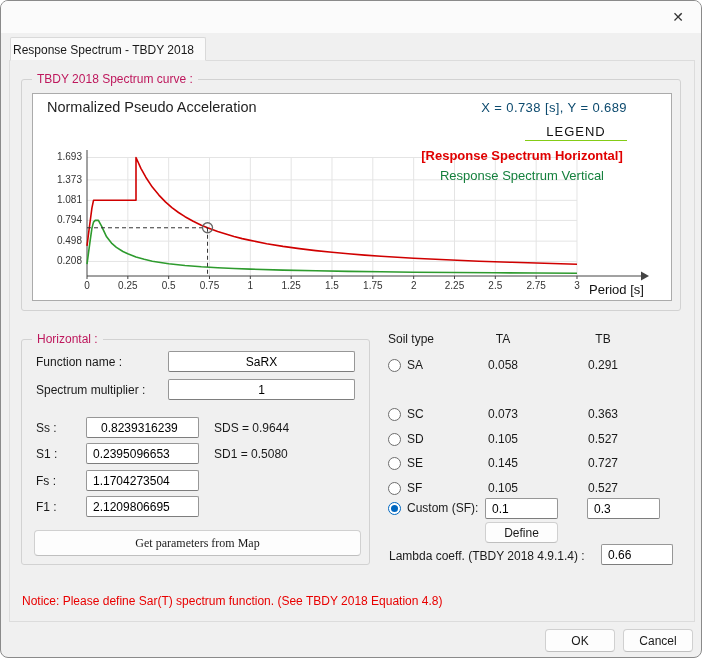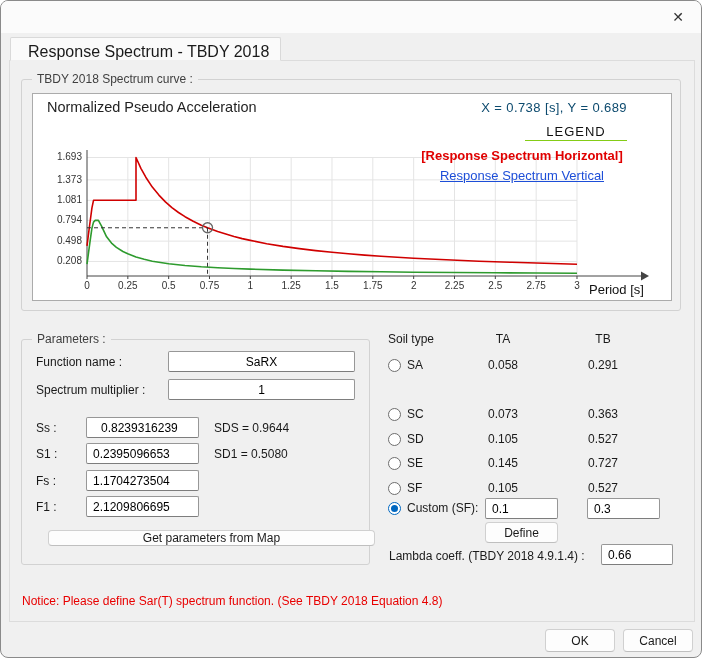--- a/index.html
+++ b/index.html
@@ -10,42 +10,42 @@
     position: relative; width: 702px; height: 658px;
     background: #f0f0f0; border: 1px solid #8a8a8a; border-radius: 8px;
     overflow: hidden; font-size: 12px; color: #1a1a1a;
   }
 
   .titlebar { position:absolute; left:0; top:0; right:0; height:32px; background:#fbfbfb; }
   .title { position:absolute; left:12px; top:9px; font-size:12px; color:#111; }
   .close-btn { position:absolute; right:0; top:0; width:46px; height:32px; border:none; background:transparent; font-size:14px; color:#333; cursor:pointer; }
 
   .tab {
-    position:absolute; left:9px; top:36px; height:24px; padding:5px 11px 0 17px;
+    position:absolute; left:9px; top:36px; height:24px; padding:5px 11px 0 2px;
     background:#fafafa; border:1px solid #d9d9d9; border-bottom:1px solid #f0f0f0;
-    font-size:16px; z-index:2; border-radius:2px 2px 0 0; cursor:pointer;
+    font-size:12px; z-index:2; border-radius:2px 2px 0 0; cursor:pointer;
   }
 
   .tabpage {
     position:absolute; left:8px; top:59px; width:686px; height:562px;
     border:1px solid #dcdcdc; background:#f0f0f0;
   }
 
   .groupbox { position:absolute; border:1px solid #d2d2d2; border-radius:3px; }
-  .gb-label { position:absolute; top:-8px; left:10px; background:#f0f0f0; padding:0 5px; font-size:12px; color:#404040; }
+  .gb-label { position:absolute; top:-8px; left:10px; background:#f0f0f0; padding:0 5px; font-size:12px; color:#be185d; }
 
   .spectrum-group { left:11px; top:18px; width:660px; height:232px; }
   .chartbox { position:absolute; left:10px; top:13px; width:640px; height:208px; background:#ffffff; border:1px solid #ababab; }
   #chart-svg { position:absolute; left:0; top:0; width:638px; height:206px; }
   .chart-title { position:absolute; left:14px; top:5px; font-size:14.5px; color:#1f1f1f; }
   .readout { position:absolute; top:6px; right:44px; font-size:13px; color:#0c4a6e; letter-spacing:0.4px; }
   .legend { position:absolute; top:30px; right:44px; width:210px; }
   .legend-title { display:block; margin-left:auto; width:102px; text-align:center; border-bottom:1px solid #84cc16; font-size:13px; letter-spacing:1px; color:#111; padding-bottom:1px; }
   .legend-h { margin-top:7px; text-align:center; font-size:13px; font-weight:bold; color:#e00000; }
-  .legend-v { margin-top:5px; text-align:center; font-size:13px; color:#1d4ed8;text-decoration:underline; }
+  .legend-v { margin-top:5px; text-align:center; font-size:13px; color:#15803d; }
   .tick { font: 10px "Liberation Sans", sans-serif; fill:#333; }
   .axis-label { font: 13px "Liberation Sans", sans-serif; fill:#111; }
 
   .params-group { left:11px; top:278px; width:349px; height:226px; }
   .flabel { position:absolute; font-size:12px; color:#1a1a1a; white-space:nowrap; }
 
   .txt {
     position:absolute; height:21px; border:1px solid #979797; border-bottom-color:#7d7d7d;
     border-radius:2px; background:#fff; font:12px "Liberation Sans", sans-serif;
     padding:0 6px; color:#000000; outline:none;
@@ -151,21 +151,21 @@
         <div class="readout">X = 0.738 [s],  Y = 0.689</div>
         <div class="legend">
           <span class="legend-title">LEGEND</span>
           <div class="legend-h">[Response Spectrum Horizontal]</div>
           <div class="legend-v">Response Spectrum Vertical</div>
         </div>
       </div>
     </div>
 
     <div class="groupbox params-group">
-      <span class="gb-label">Parameters :</span>
+      <span class="gb-label">Horizontal :</span>
 
       <span class="flabel" style="left:14px; top:15px;">Function name :</span>
       <input class="txt center" style="left: 146px; top: 11px; width: 187px;" value="SaRX">
 
       <span class="flabel" style="left:14px; top:43px;">Spectrum multiplier :</span>
       <input class="txt center" style="left: 146px; top: 39px; width: 187px;" value="1">
 
       <span class="flabel" style="left:14px; top:81px;">Ss :</span>
       <input class="txt" style="left: 64px; top: 77px; width: 113px; padding-left: 14px;" value="0.8239316239">
       <span class="flabel" style="left:192px; top:81px;">SDS = 0.9644</span>
@@ -173,21 +173,21 @@
       <span class="flabel" style="left:14px; top:107px;">S1 :</span>
       <input class="txt" style="left: 64px; top: 103px; width: 113px;" value="0.2395096653">
       <span class="flabel" style="left:192px; top:107px;">SD1 = 0.5080</span>
 
       <span class="flabel" style="left:14px; top:134px;">Fs :</span>
       <input class="txt" style="left: 64px; top: 130px; width: 113px;" value="1.1704273504">
 
       <span class="flabel" style="left:14px; top:160px;">F1 :</span>
       <input class="txt" style="left: 64px; top: 156px; width: 113px;" value="2.1209806695">
 
-      <button class="btn" style="left:26px; top:190px; width:327px; height:16px;">Get parameters from Map</button>
+      <button class="btn" style="left:12px; top:190px; width:327px; height:26px;font-family:Liberation Serif, serif;">Get parameters from Map</button>
     </div>
 
     <div class="soil-header" style="top:268px;">
       <span class="h-type">Soil type</span>
       <span class="h-ta">TA</span>
       <span class="h-tb">TB</span>
     </div>
 
     <div class="soil-row" style="top:294px;">
       <span class="radio"></span>

